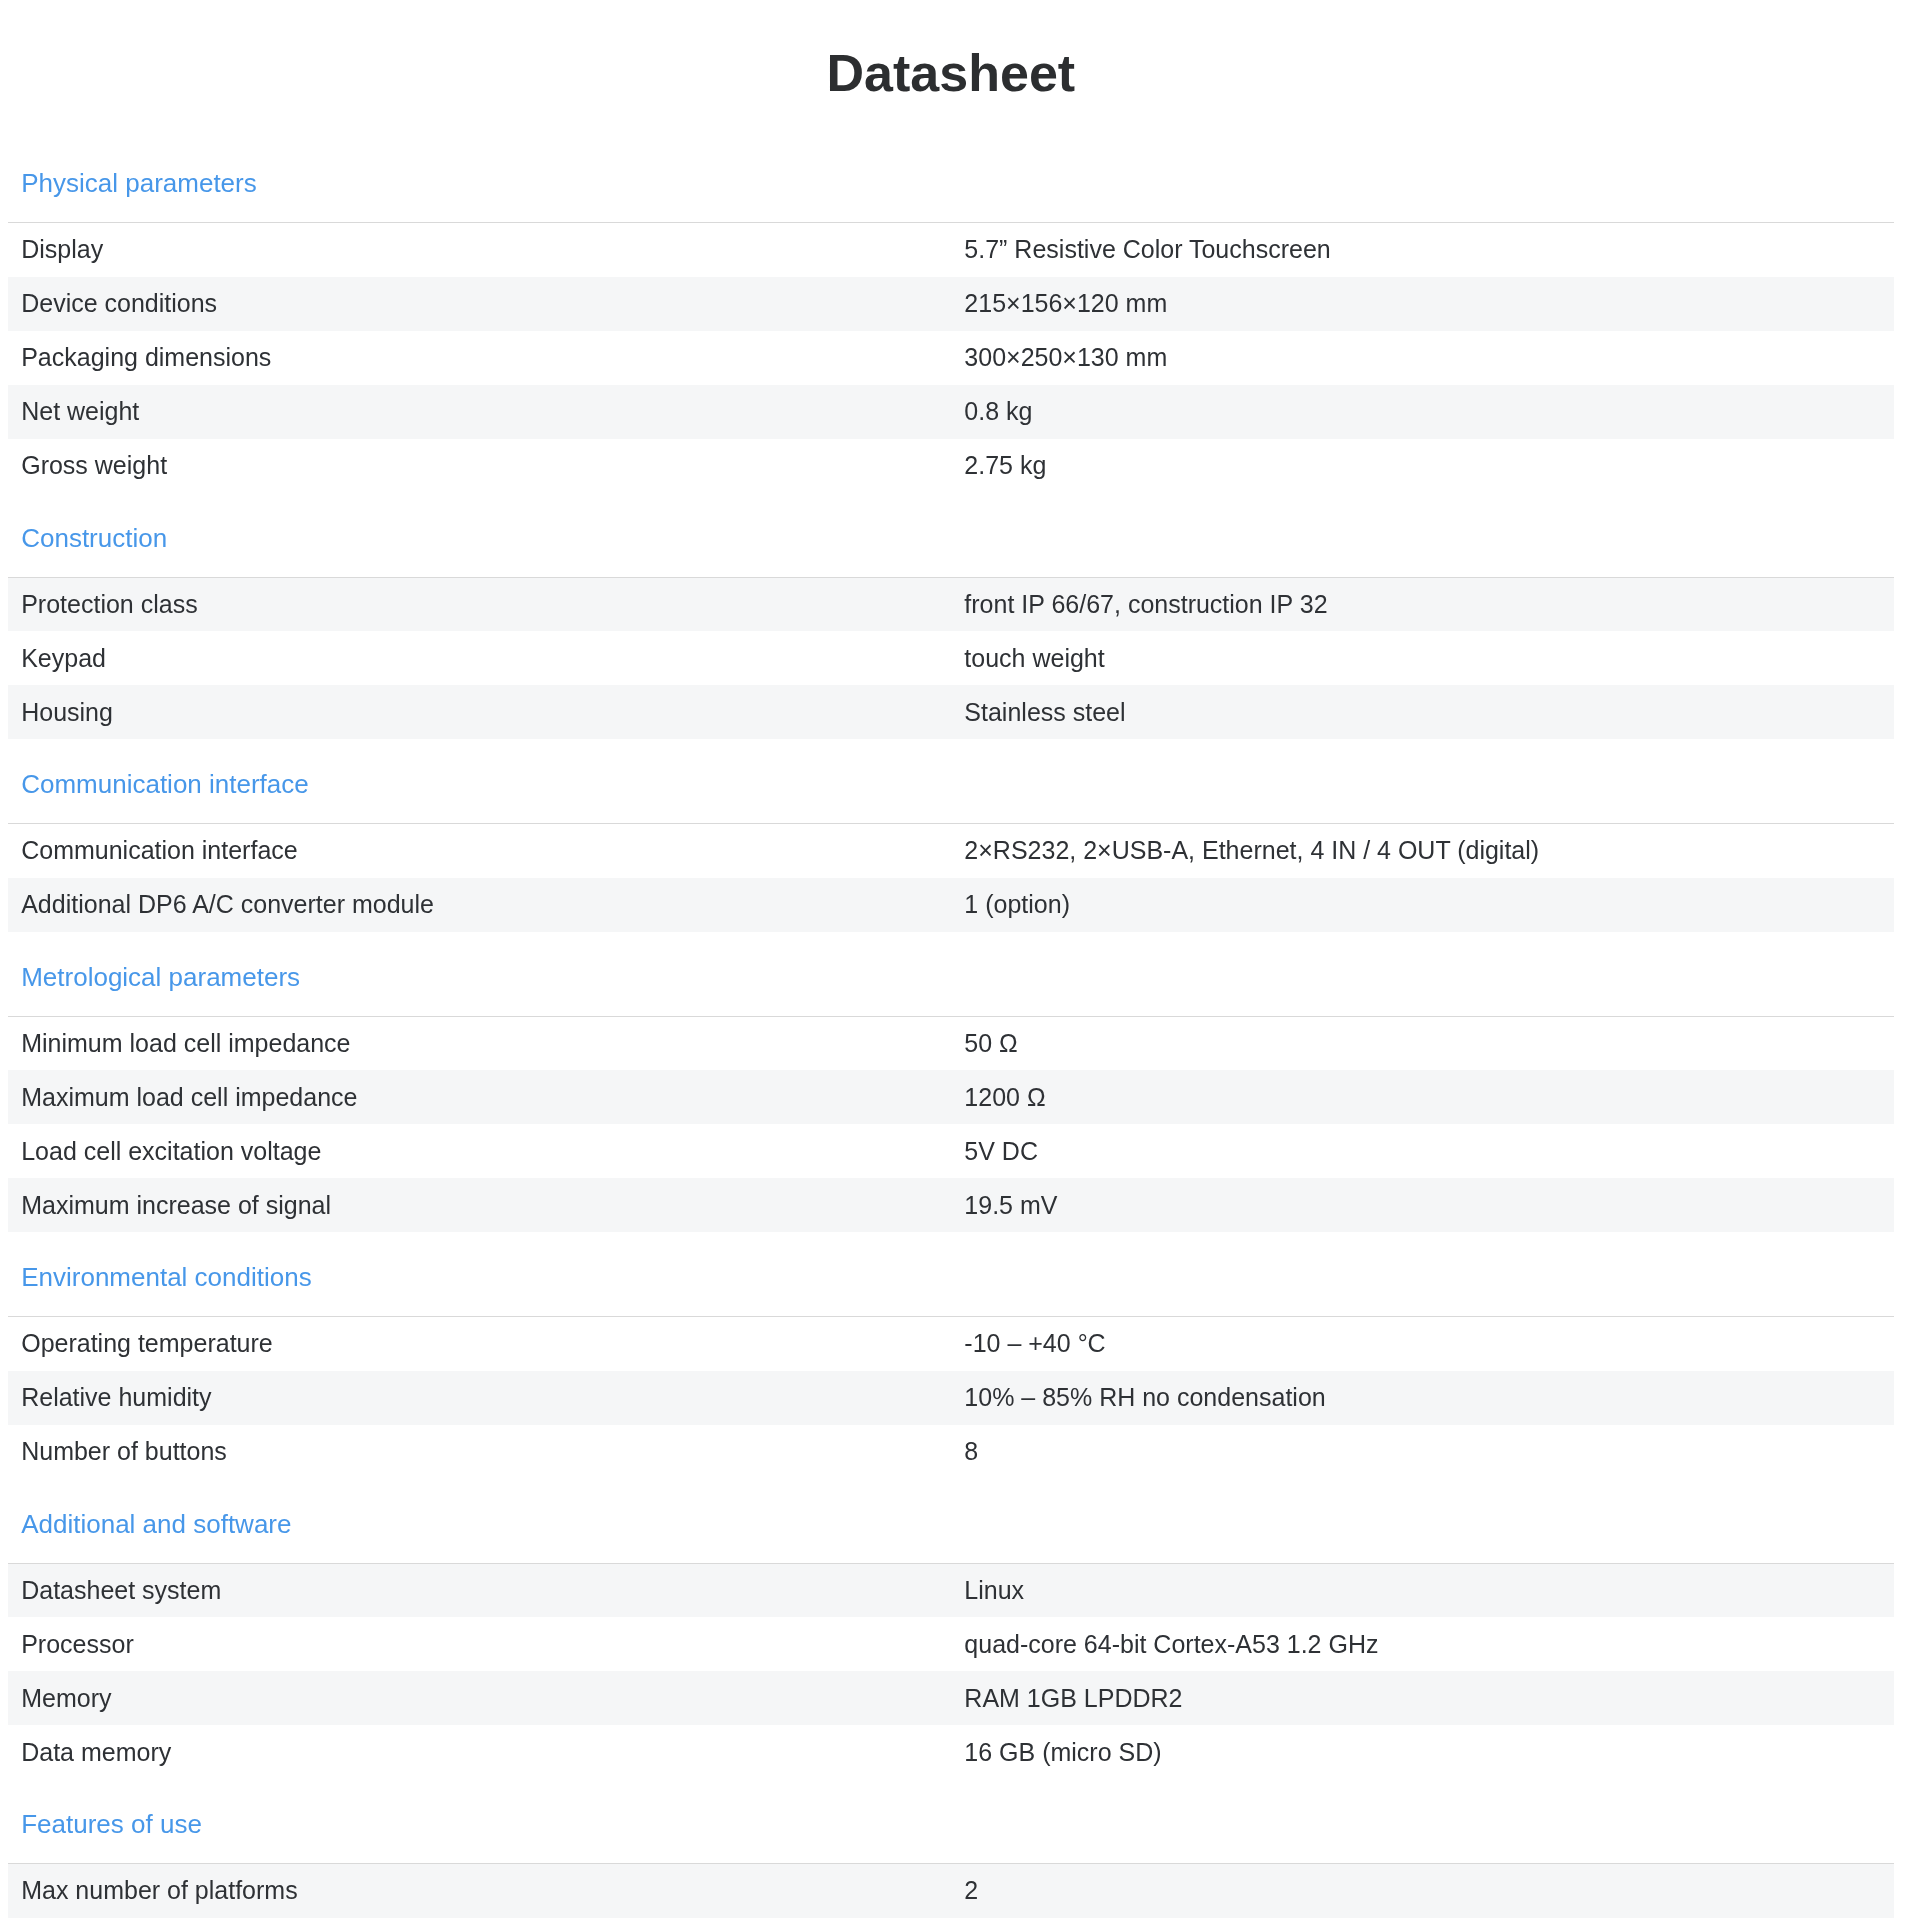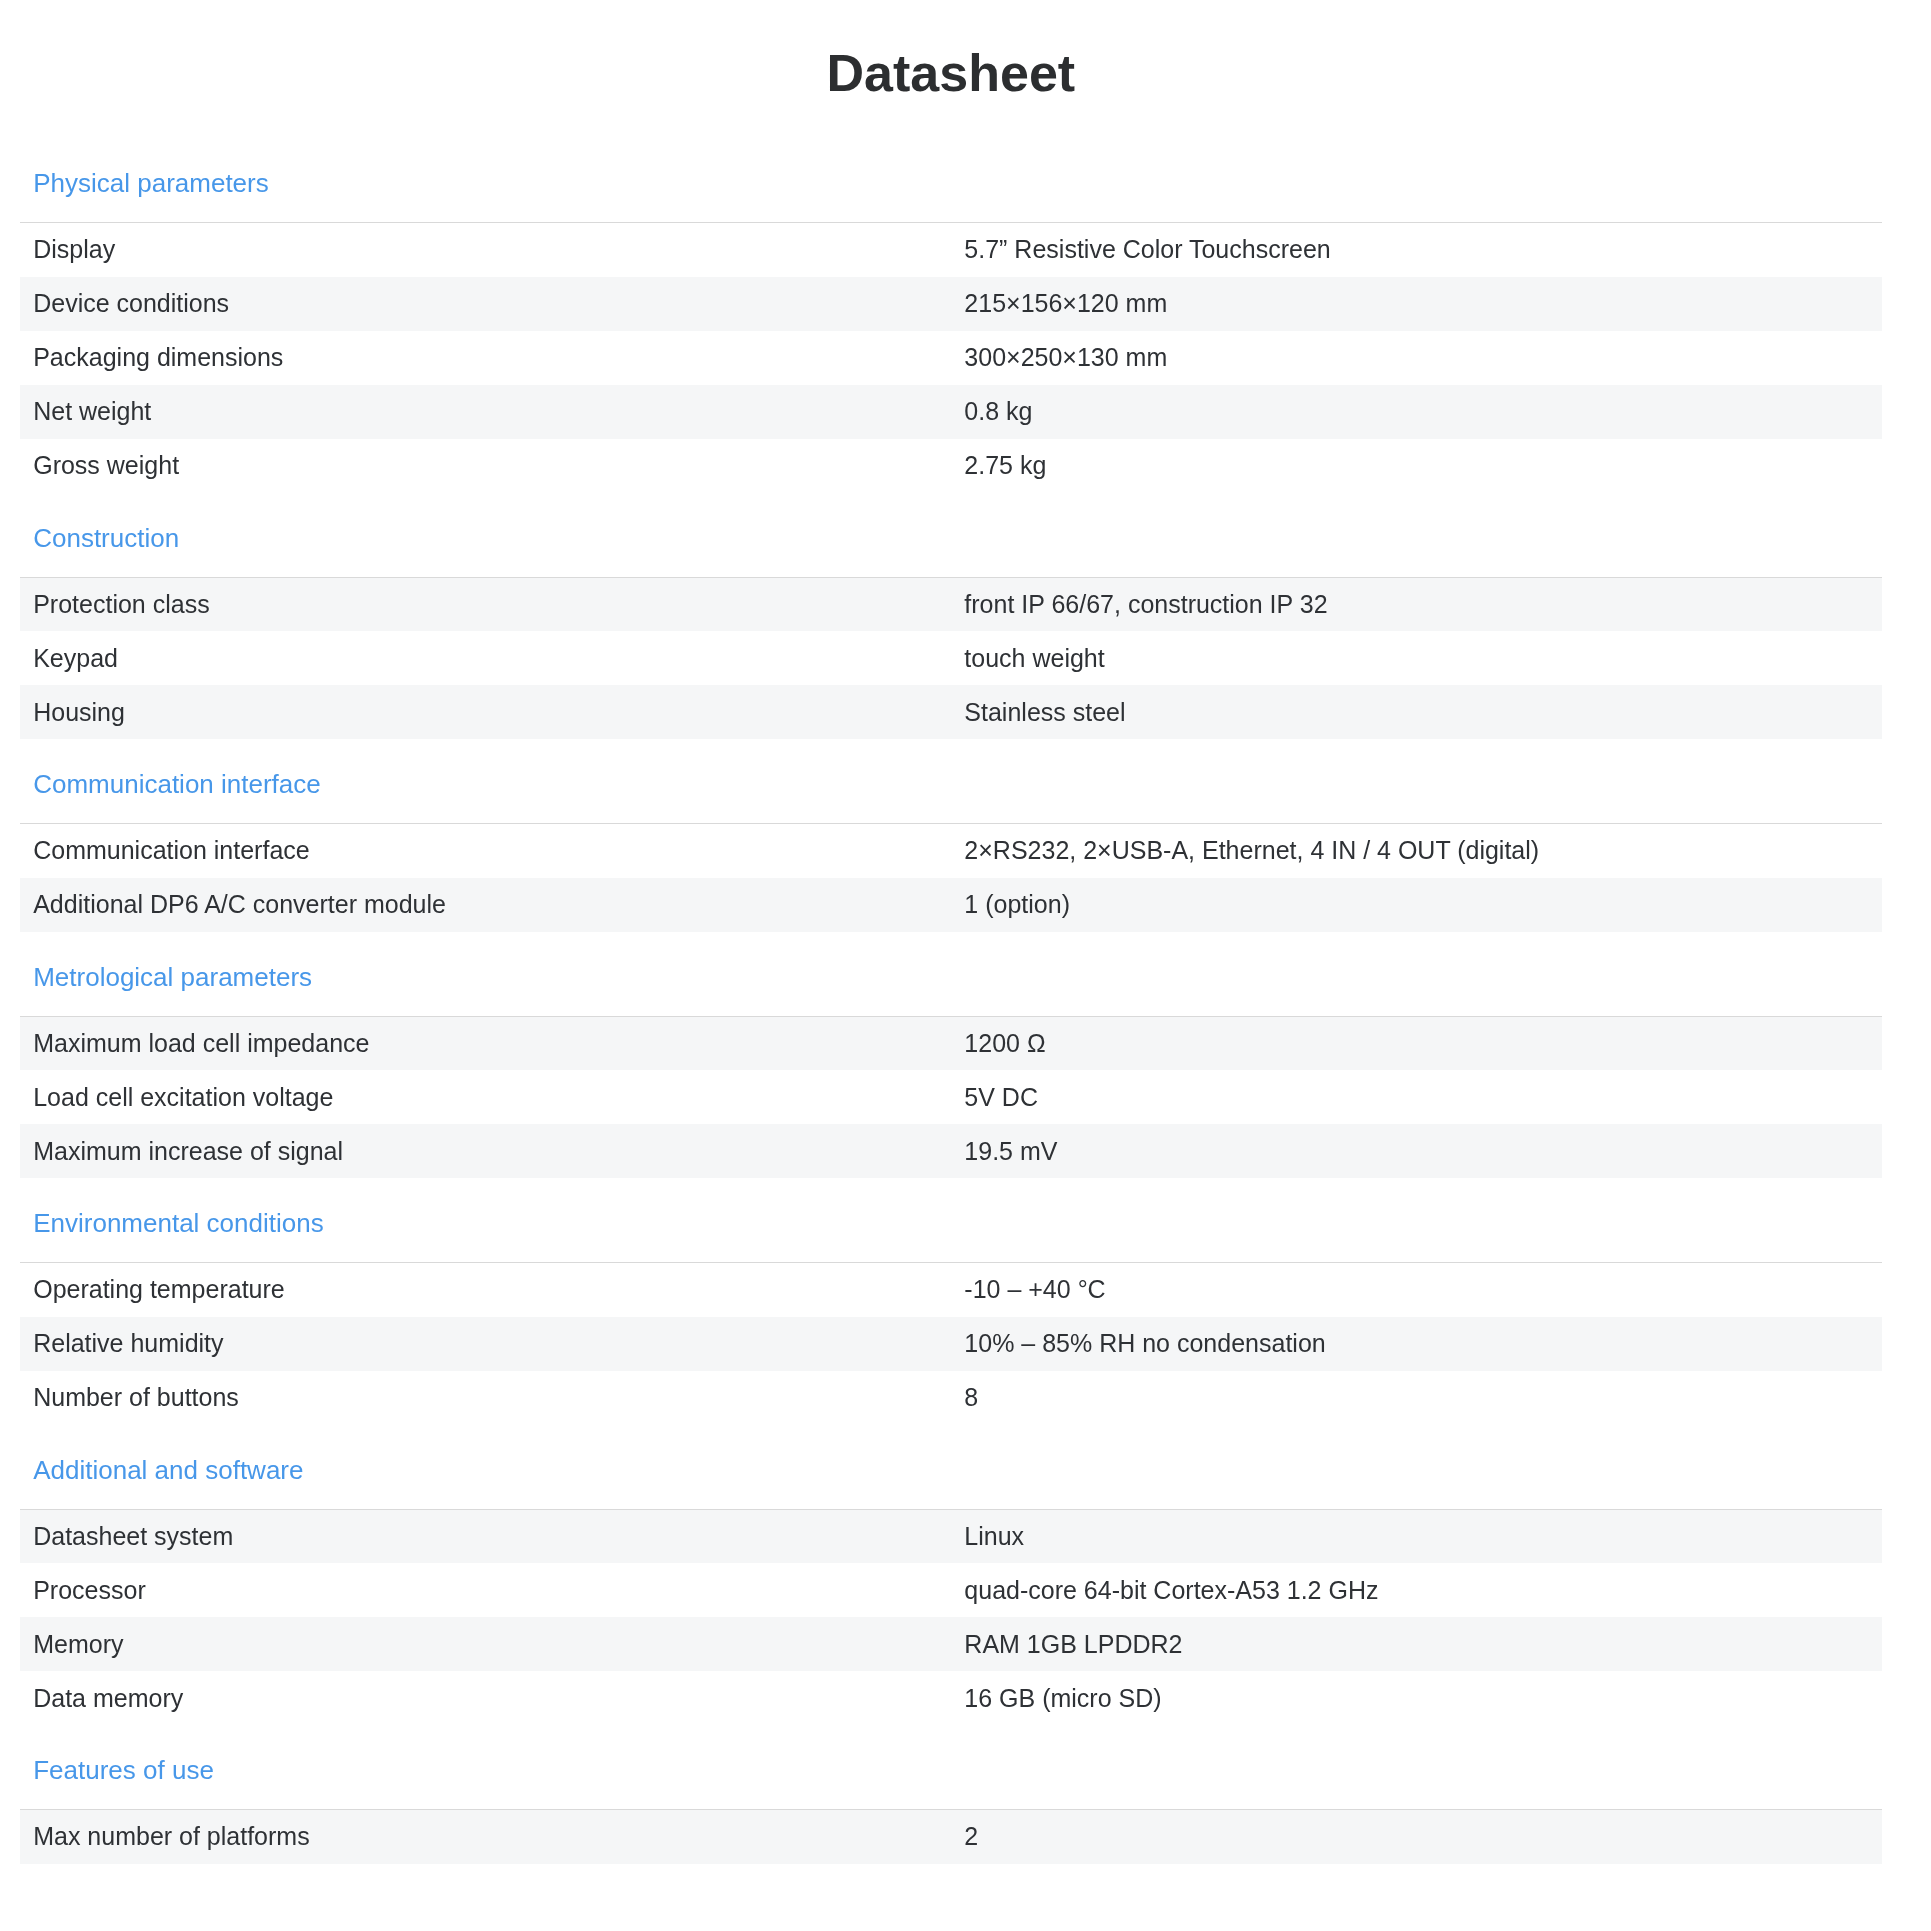--- a/index.html
+++ b/index.html
@@ -21,21 +21,21 @@
     color:var(--text);
   }
   h1.page-title{
     font-size:52px;
     line-height:60px;
     font-weight:700;
     text-align:center;
     color:var(--title);
     margin:43px 0 64px 0;
   }
-  section{margin:12px;padding:0;}
+  section{margin:0;padding:0;}
   h2.sec{
     font-size:26px;
     line-height:33px;
     font-weight:400;
     color:var(--accent);
     margin:29px 0 0 13.5px;
   }
   table.spec{
     width:100%;
     border-collapse:collapse;
@@ -119,20 +119,24 @@
         <td>1 (option)</td>
       </tr>
     </tbody>
   </table>
 </section>
 
 <section>
   <h2 class="sec">Metrological parameters</h2>
   <table class="spec">
     <tbody>
+      <tr>
+        <td>Minimum load cell impedance</td>
+        <td>50 Ω</td>
+      </tr>
       <tr class="alt">
         <td>Maximum load cell impedance</td>
         <td>1200 Ω</td>
       </tr>
       <tr>
         <td>Load cell excitation voltage</td>
         <td>5V DC</td>
       </tr>
       <tr class="alt">
         <td>Maximum increase of signal</td>

